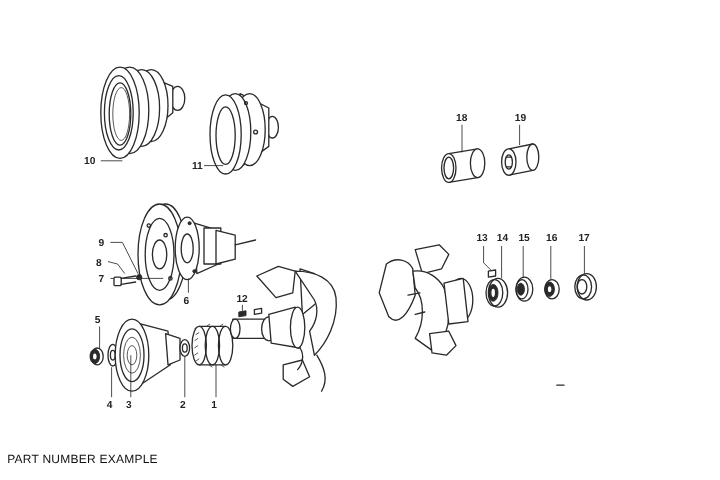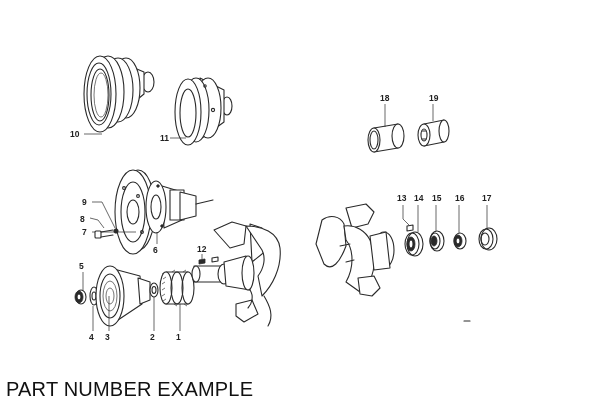--- a/index.html
+++ b/index.html
@@ -5,21 +5,21 @@
   html, body { margin:0; padding:0; background:#ffffff; }
   body { width:600px; height:400px; position:relative; overflow:hidden; font-family:"Liberation Sans", sans-serif; }
   #diagram { position:absolute; left:0; top:0; width:600px; height:370px; }
   #diagram svg { width:600px; height:370px; display:block; }
   .ln { fill:none; stroke:#2a2a2a; stroke-width:1.1; stroke-linecap:round; stroke-linejoin:round; }
   .lnf { fill:#ffffff; stroke:#2a2a2a; stroke-width:1.1; stroke-linejoin:round; }
   .thin { fill:none; stroke:#3a3a3a; stroke-width:0.7; }
   .dark { fill:#2a2a2a; stroke:#2a2a2a; stroke-width:0.8; }
   .leader { fill:none; stroke:#2a2a2a; stroke-width:0.7; }
   .lbl { font-family:"Liberation Sans", sans-serif; font-size:8.5px; fill:#222; font-weight:bold; }
-  #caption { position:absolute; left:6px; top:378px; font-size:20px; color:#111; letter-spacing:0.2px; }
+  #caption { position:absolute; left:6px; top:378px; font-size:10px; color:#111; letter-spacing:0.2px; }
 </style>
 </head>
 <body>
 
 <div id="diagram">
 <svg viewBox="0 0 600 370" xmlns="http://www.w3.org/2000/svg">
 
   <g>
     <ellipse class="lnf" cx="148" cy="82" rx="6" ry="10"></ellipse>
     <path class="lnf" d="M120 62 L144 72 L144 94 L122 112 Z"></path>

